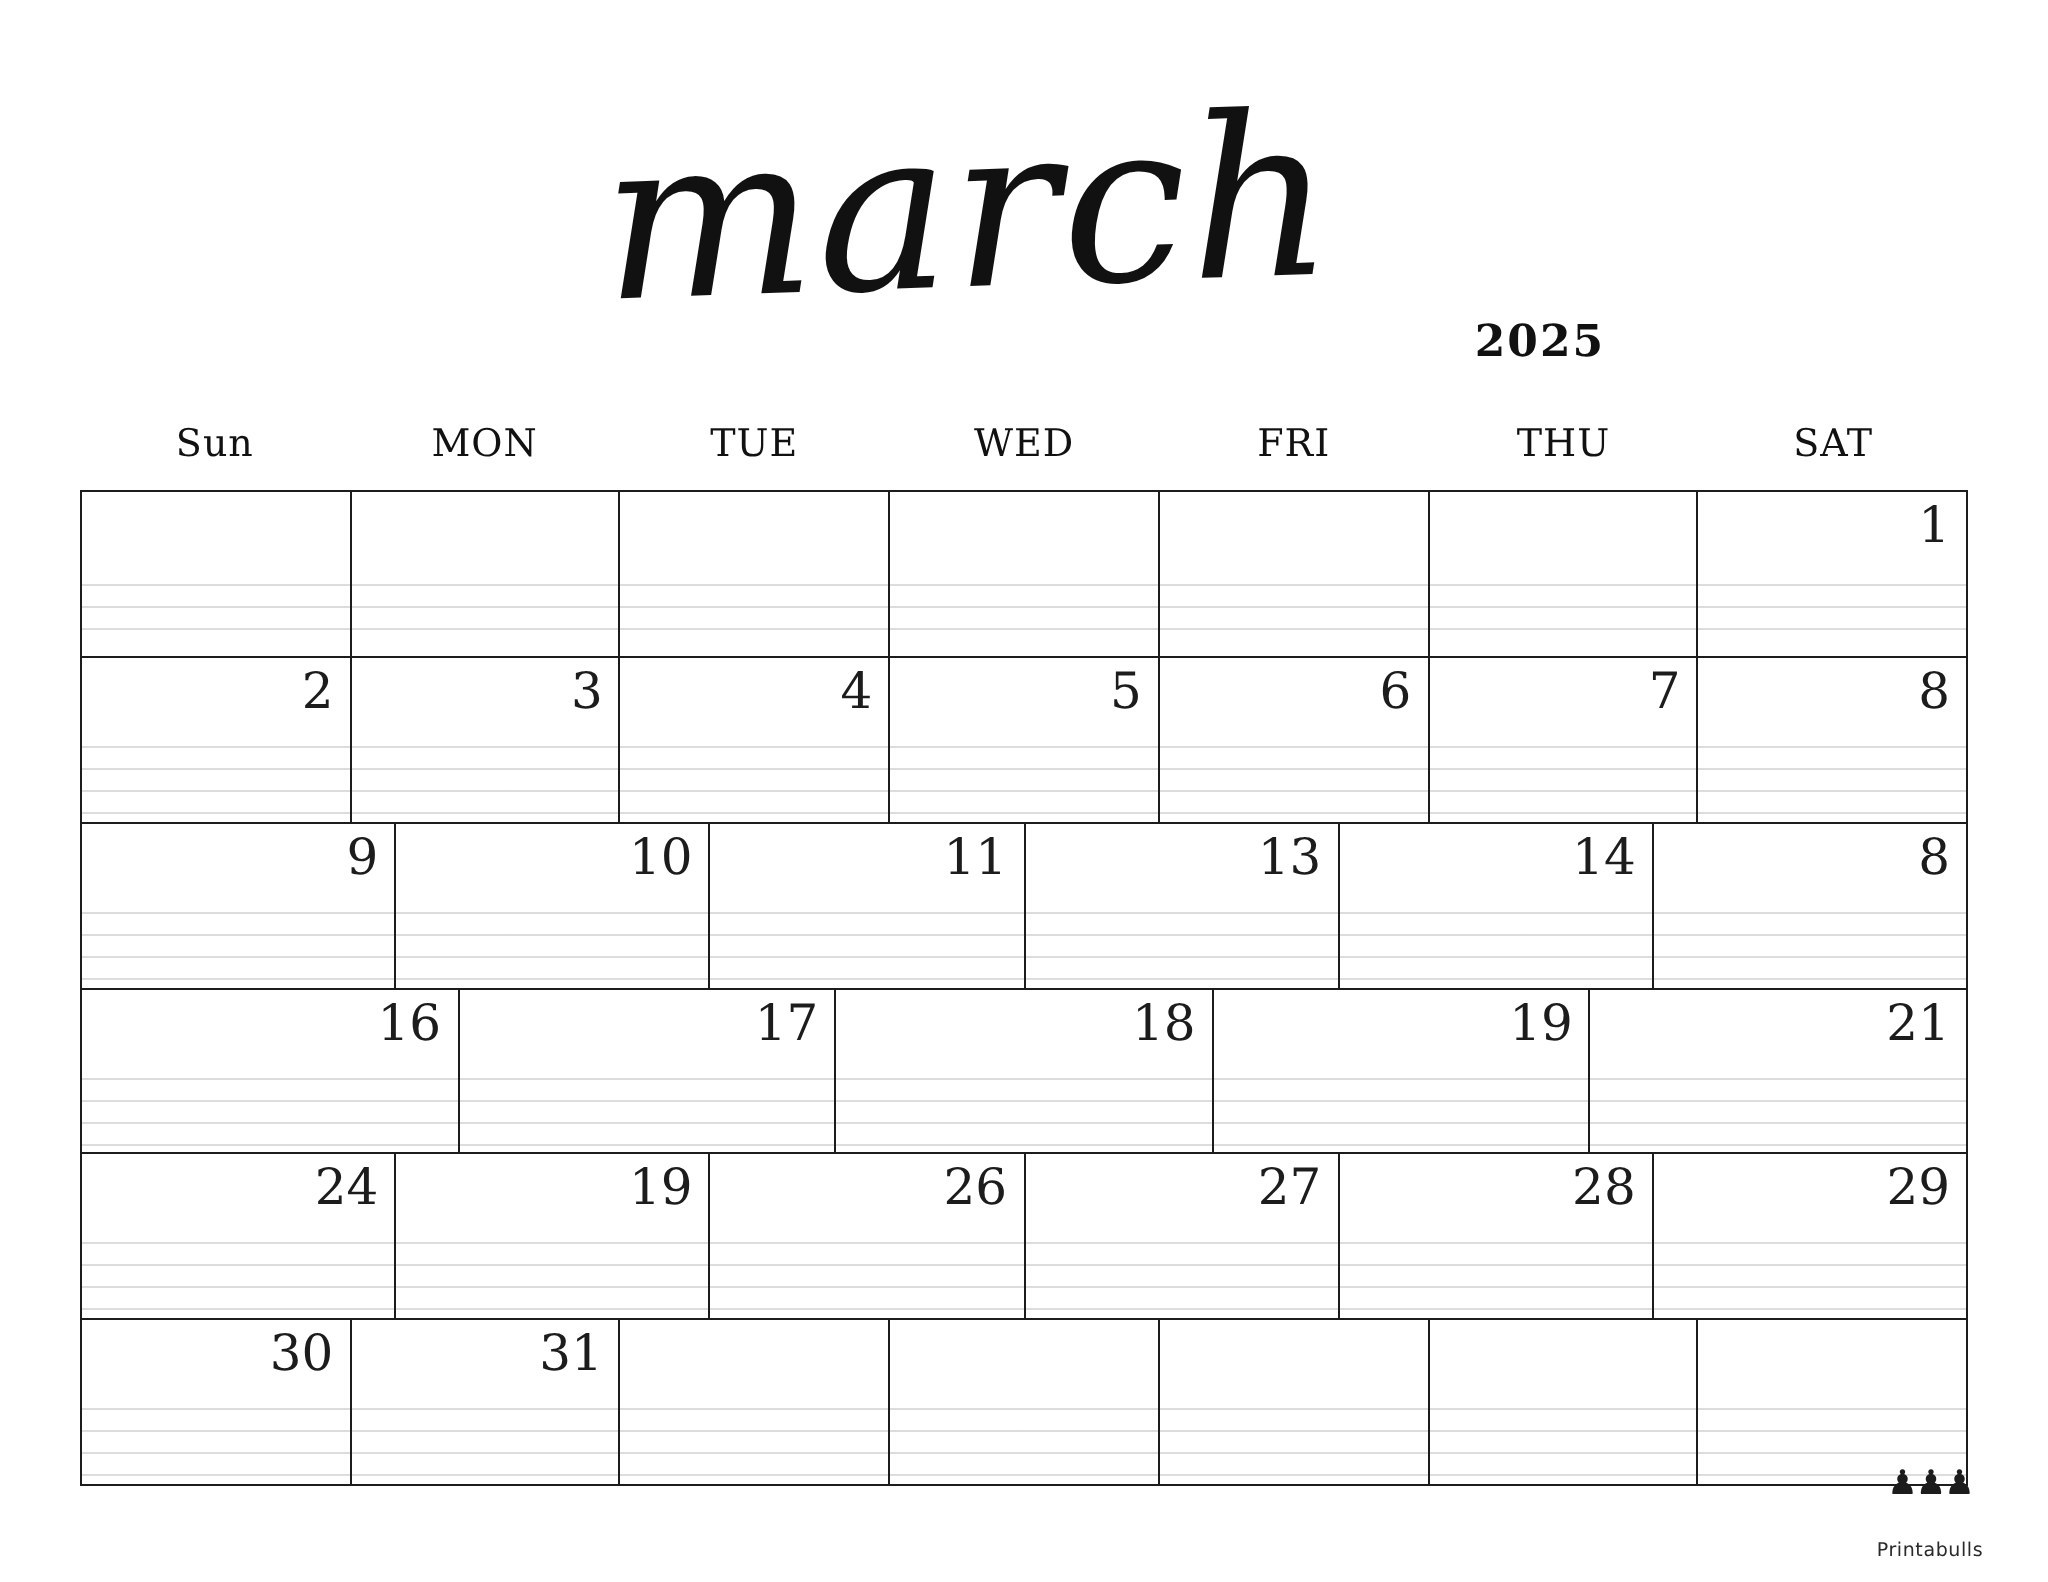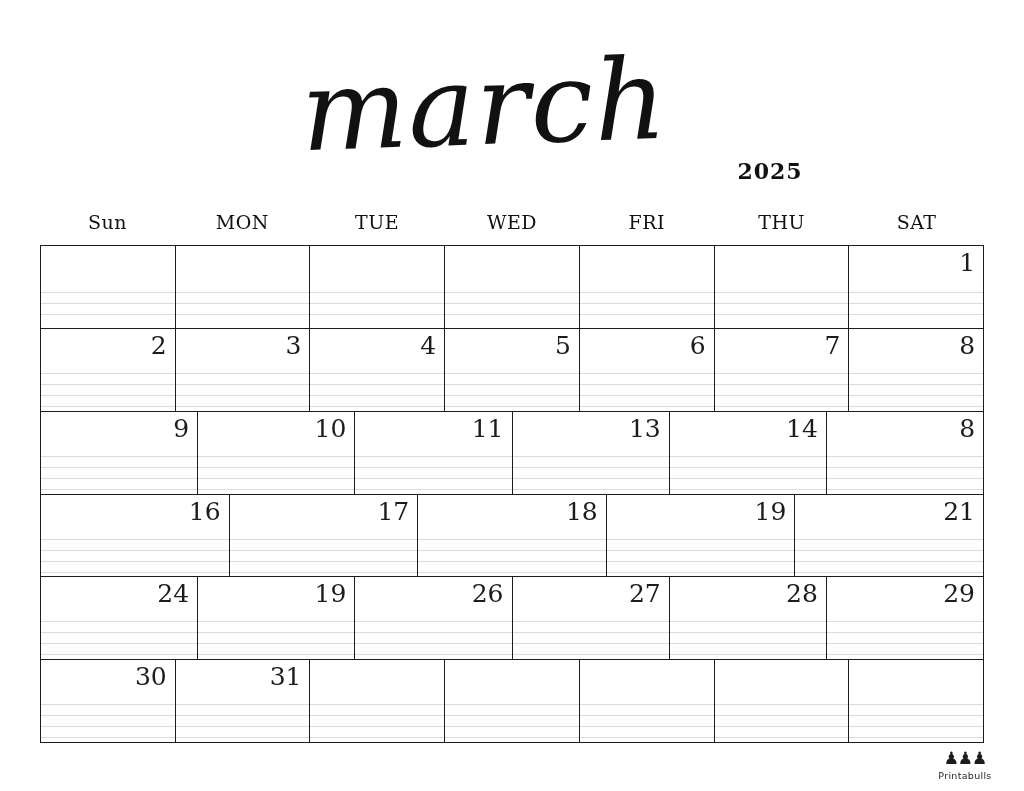--- a/index.html
+++ b/index.html
@@ -152,21 +152,21 @@
     font-size: 17px;
     letter-spacing: -1px;
     color: #1c1c1c;
   }
   .logo-text {
     display: block;
     font-family: "DejaVu Sans", sans-serif;
     font-size: 9.5px;
     letter-spacing: 0.3px;
     color: #2a2a2a;
-    margin-top: 1px;
+    margin-top: 18px;
   }
 </style>
 </head>
 <body>
 
 <div class="page">
 
   <div class="title-block">
     <div class="script-title"><span class="inner">march</span></div>
     <div class="year"><span class="inner">2025</span></div>

